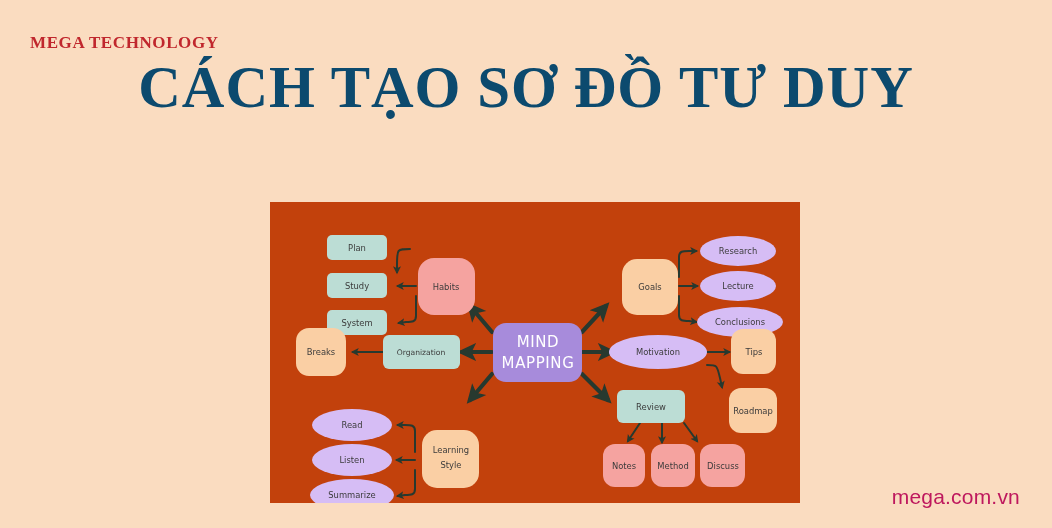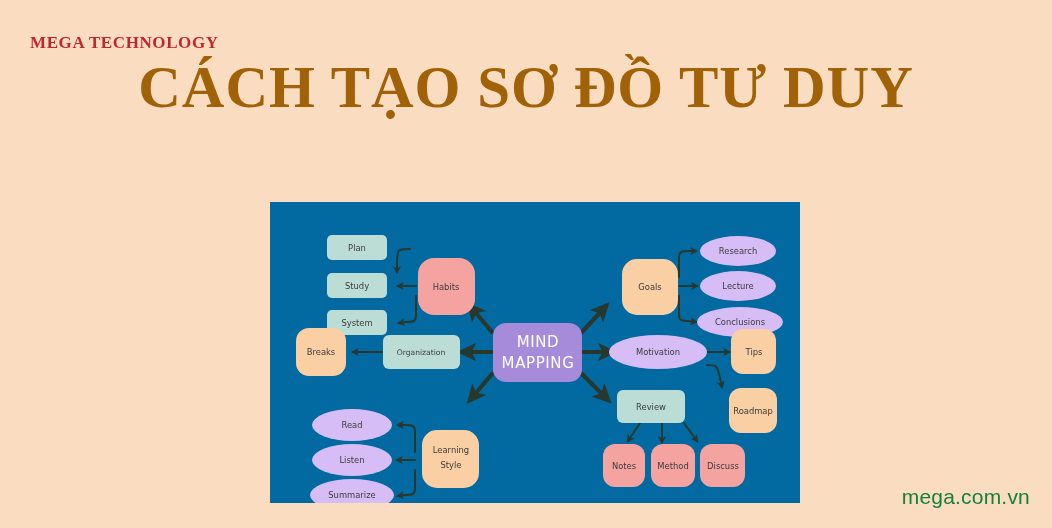--- a/index.html
+++ b/index.html
@@ -31,49 +31,49 @@
 
   
   #headline {
     position: absolute;
     left: 0;
     top: 57px;
     width: 1052px;
     text-align: center;
     font-family: "Liberation Serif", serif;
     font-weight: bold;
-    color: #a16207;
+    color: #0c4a6e;
     font-size: 59px;
     line-height: 1.03;
     letter-spacing: 1px;
   }
   #headline .line {
     display: block;
     white-space: nowrap;
   }
 
   
   #site-url {
     position: absolute;
-    right: 22px;
+    right: 32px;
     bottom: 19px;
     font-size: 21px;
-    color: #15803d;
+    color: #be185d;
     letter-spacing: 0.2px;
     white-space: nowrap;
   }
 
   
   #mindmap-card {
     position: absolute;
     left: 270px;
     top: 202px;
     width: 530px;
     height: 301px;
-    background: #0369a1;
+    background: #c2410c;
   }
   #mindmap-svg {
     position: absolute;
     left: 0;
     top: 0;
     width: 530px;
     height: 301px;
     display: block;
   }
 

